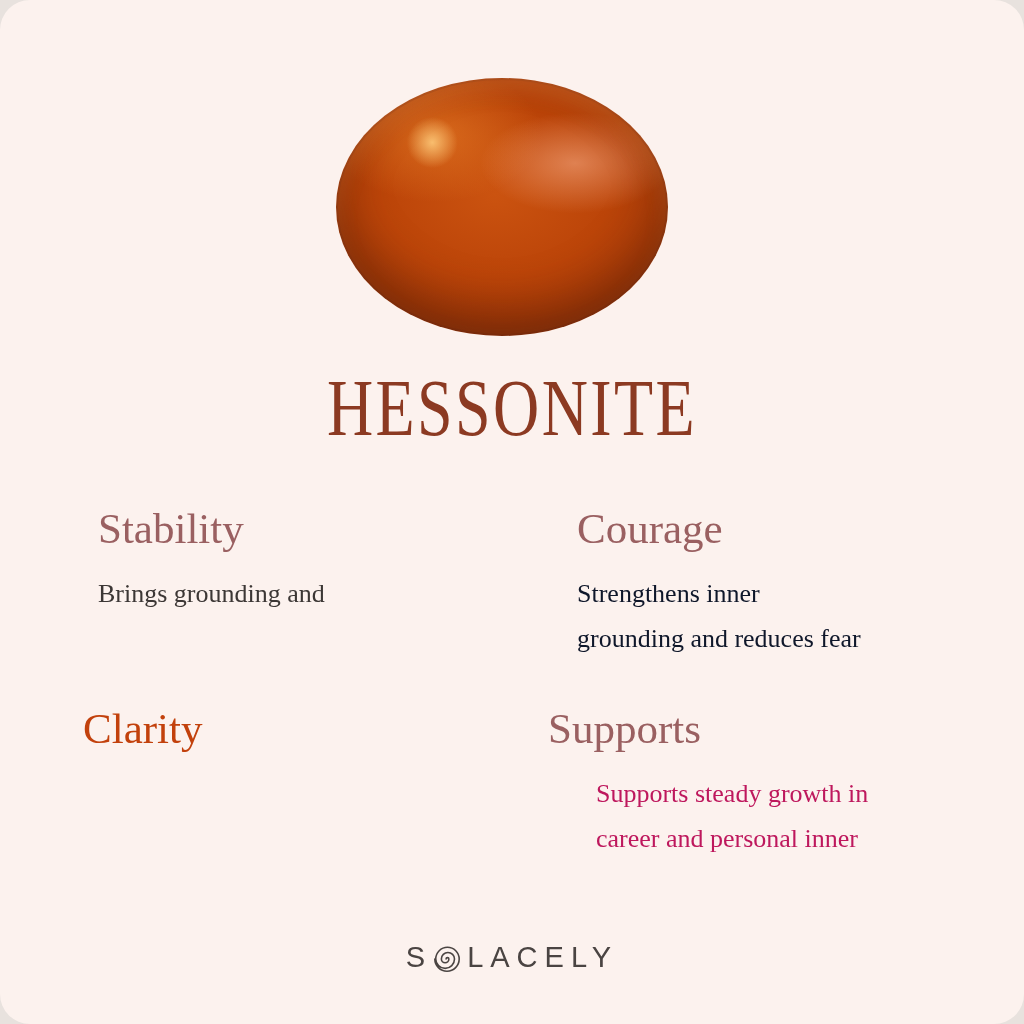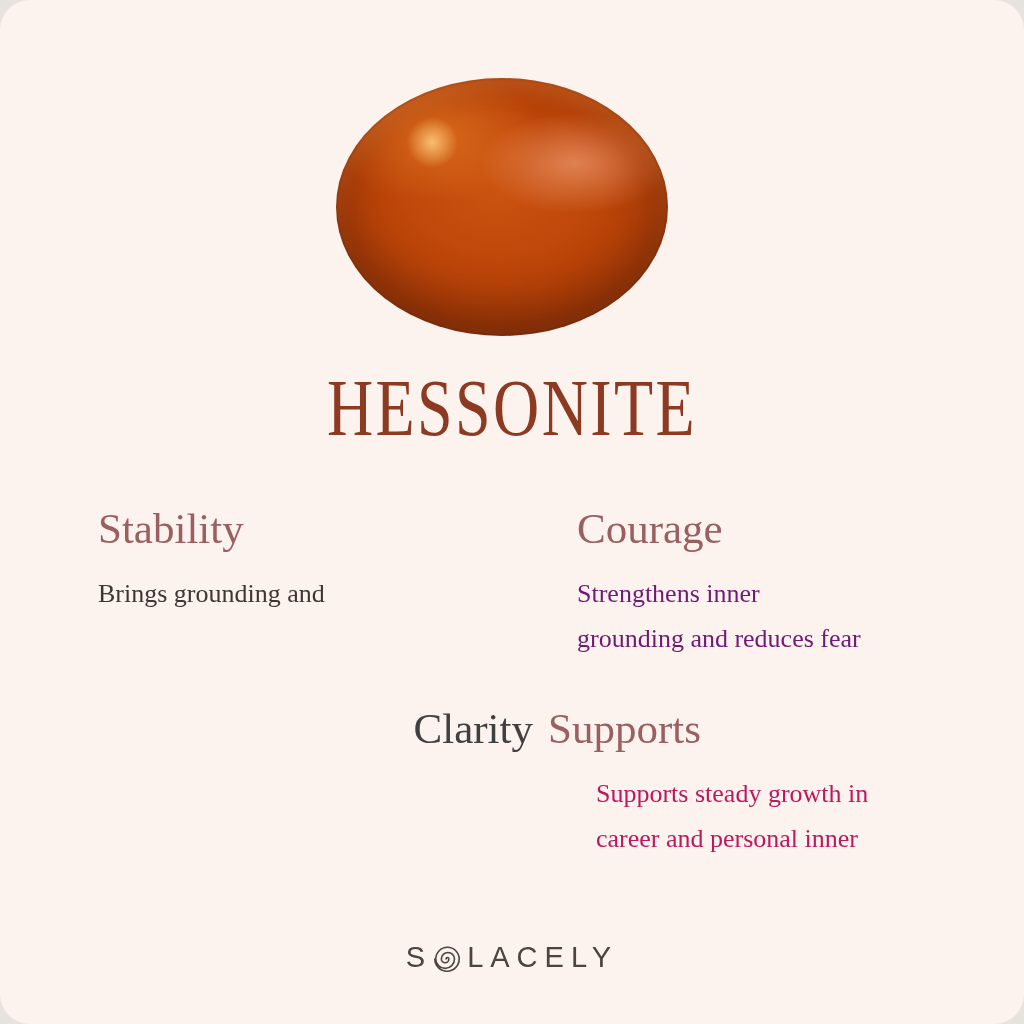--- a/index.html
+++ b/index.html
@@ -69,28 +69,28 @@
 
   <div class="section sec-stability">
     <h2 style="color:#9A6061;">Stability</h2>
     <p class="desc" style="color:#3C3735;">
       <span>Brings grounding and</span>
     </p>
   </div>
 
   <div class="section sec-courage">
     <h2 style="color:#9A6061;">Courage</h2>
-    <p class="desc" style="color:#701a75;">
+    <p class="desc" style="color:#0f172a;">
       <span>Strengthens inner</span>
       <span>grounding and reduces fear</span>
     </p>
   </div>
 
   <div class="section sec-clarity">
-    <h2 style="color:#404040;text-align:right;">Clarity</h2>
+    <h2 style="color:#c2410c;">Clarity</h2>
   </div>
 
   <div class="section sec-success">
     <h2 style="color:#9A6061;">Supports</h2>
     <p class="desc" style="color:#be185d;margin-left:48px;">
       <span>Supports steady growth in</span>
       <span>career and personal inner</span>
     </p>
   </div>
 

